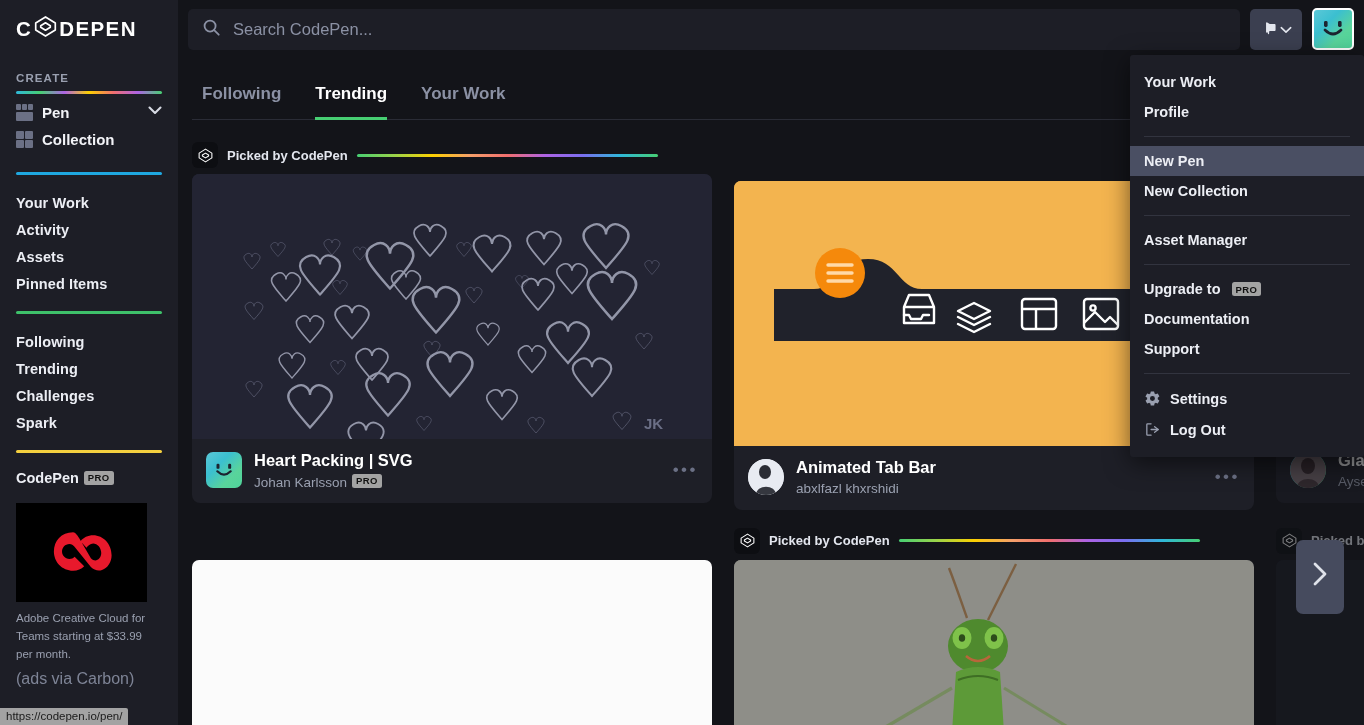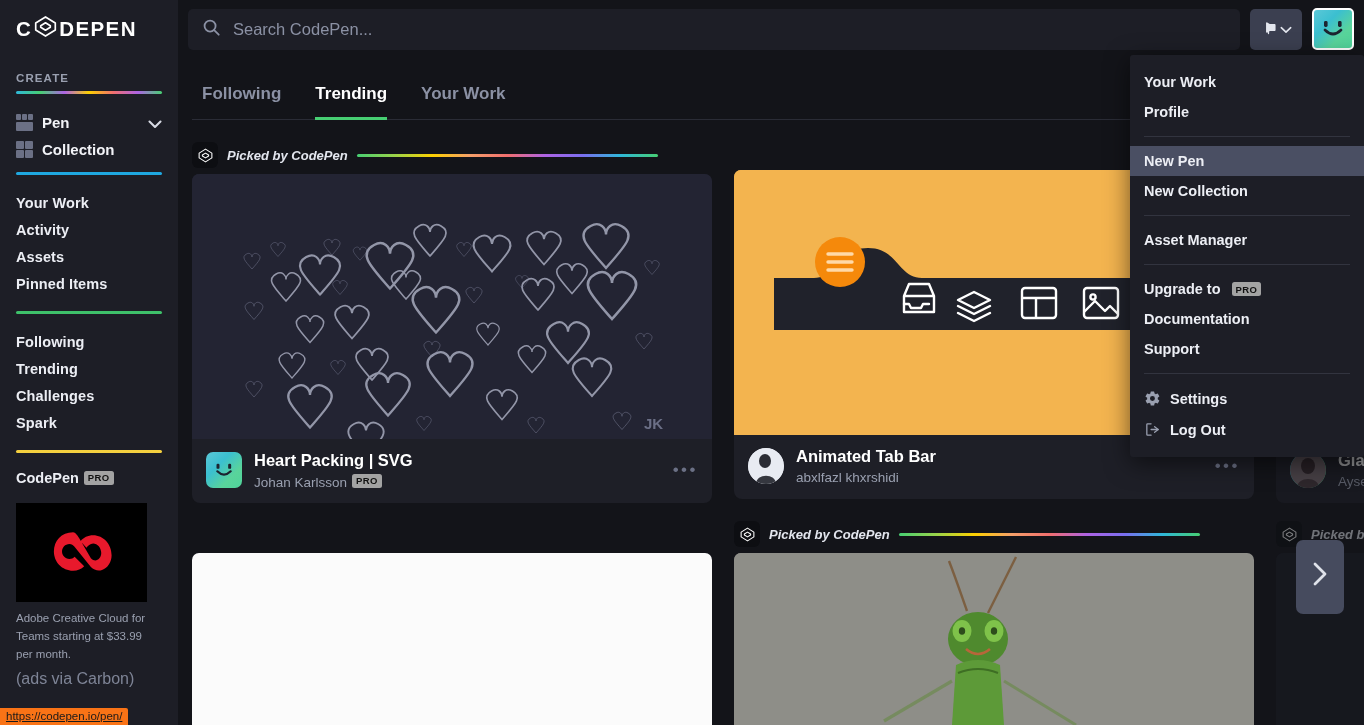--- a/index.html
+++ b/index.html
@@ -31,21 +31,21 @@
     margin-top: 14px; font-size: 11.5px; letter-spacing: 1.1px;
     color: #9aa0b0; font-weight: 600;
   }
   .rule { height: 3px; border-radius: 2px; margin: 7px 0 10px 0; }
   .rule.rainbow { background: linear-gradient(90deg,#2fb8d9,#47cf73,#ae63e4,#fcd000,#f16f6f,#ae63e4,#47cf73); }
   .rule.blue   { background: #1fa8e0; margin: 14px 0 14px 0; }
   .rule.green  { background: #3ec16a; margin: 14px 0 14px 0; }
   .rule.yellow { background: #f4d03f; margin: 14px 0 14px 0; }
 
   .create-item {
-    display: flex; align-items: flex-end; gap: 9px;
+    display: flex; align-items: flex-start; gap: 9px;
     height: 27px; cursor: pointer;
   }
   .create-item .label { font-size: 15px; font-weight: 700; color: #f2f3f7; }
   .grid-icon { width: 17px; height: 17px; display: grid; gap: 1.5px; flex: 0 0 17px; }
   .grid-icon.pen { grid-template-columns: 1fr 1fr 1fr; grid-template-rows: 6px 1fr; }
   .grid-icon.pen i:nth-child(4) { grid-column: 1 / 4; }
   .grid-icon.coll { grid-template-columns: 1fr 1fr; grid-template-rows: 1fr 1fr; }
   .grid-icon i { background: #6b7085; border-radius: 1px; display: block; }
   .chev-down { margin-left: auto; color: #d8dbe4; font-size: 13px; line-height: 1; }
 
@@ -63,25 +63,24 @@
   .ad { margin-top: 14px; }
   .ad-img {
     width: 131px; height: 99px; background: #000;
     display: flex; align-items: center; justify-content: center;
   }
   .ad-text { margin-top: 8px; font-size: 11.5px; line-height: 1.55; color: #9aa0b0; width: 140px; }
   .ad-via { margin-top: 7px; font-size: 16px; color: #7e8496; }
 
   .statusbar {
     position: absolute; left: 0; bottom: 0;
-    background: #f97316; color: #1a1a1a;
+    background: #a3a3a3; color: #1a1a1a;
     font-size: 11.5px; padding: 2px 6px 3px 6px;
     white-space: nowrap; border-top-right-radius: 2px;
     font-family: "Liberation Sans", sans-serif;
-    text-decoration: underline;
   }
 
   
   .main { flex: 1; position: relative; height: 725px; background: #131419; overflow: hidden; }
 
   .topbar { height: 58px; display: flex; align-items: center; padding: 0 10px 0 10px; gap: 10px; }
   .search {
     flex: 1; height: 41px; background: #1d1e26; border-radius: 5px;
     display: flex; align-items: center; padding: 0 14px; gap: 12px; cursor: text;
   }
@@ -114,21 +113,21 @@
   .rows { padding: 22px 0 0 0; }
   .row { display: flex; gap: 22px; padding-left: 213px; margin-bottom: 18px; position: relative; }
   .pen-wrap { flex: 0 0 auto; }
   .picked {
     display: flex; align-items: center; gap: 9px; height: 26px; margin-bottom: 6px; padding-left: 14px;
   }
   .picked .cp-badge {
     width: 26px; height: 26px; border-radius: 6px; background: #0d0e12;
     display: flex; align-items: center; justify-content: center; margin-left: -14px;
   }
-  .picked .ptext { font-size: 13px; font-weight: 700; color: #e3e6ee; white-space: nowrap; font-style: italic; }
+  .picked .ptext { font-size: 13px; font-weight: 700; color: #e3e6ee; white-space: nowrap; }
   .picked .pline { flex: 1; height: 3px; border-radius: 2px; background: linear-gradient(90deg,#47cf73,#9bd44a,#fcd000,#f5a06a,#f16f6f,#ae63e4,#7a6ff0,#2fb8d9,#47cf73); }
 
   .pen-card { background: #1e1f27; border-radius: 8px; padding: 0; width: 520px; }
   .thumb { height: 265px; border-radius: 7px 7px 0 0; overflow: hidden; position: relative; }
   .meta { display: flex; align-items: center; gap: 12px; padding: 12px 14px 14px 14px; }
   .meta .tt { font-size: 16.5px; font-weight: 700; color: #fff; line-height: 1.2; white-space: nowrap; }
   .meta .au { font-size: 13.5px; color: #9aa0b0; margin-top: 3px; white-space: nowrap; }
   .dots { margin-left: auto; color: #6b7085; letter-spacing: 2.5px; font-size: 17px; cursor: pointer; }
 
   .scroll-btn {
@@ -444,21 +443,21 @@
               <span class="hv">
                 <span class="tt">Heart Packing | SVG</span>
                 <span class="au"><span>Johan Karlsson</span><span class="pro-tag">PRO</span></span>
               </span>
               <span class="dots">•••</span>
             </div>
           </div>
         </div>
 
         <div class="pen-wrap">
-          <div class="pen-card" style="margin-top:28px;">
+          <div class="pen-card" style="margin-top:39px;">
             <div class="thumb" style="background:#f3b44f;">
               <svg width="480" height="265" viewBox="0 0 480 265" style="display:block">
                 <rect width="480" height="265" fill="#f3b44f"></rect>
                 <path d="M40 108 L80 108 C104 108 104 78 134 78 C164 78 164 108 188 108 L440 108 L440 160 L40 160 Z" fill="#20222b"></path>
                 <circle cx="106" cy="92" r="25" fill="#f5890b"></circle>
                 <g stroke="#ffd9a8" stroke-width="3.4" stroke-linecap="round">
                   <line x1="94" y1="84" x2="118" y2="84"></line>
                   <line x1="94" y1="92" x2="118" y2="92"></line>
                   <line x1="94" y1="100" x2="118" y2="100"></line>
                 </g>

